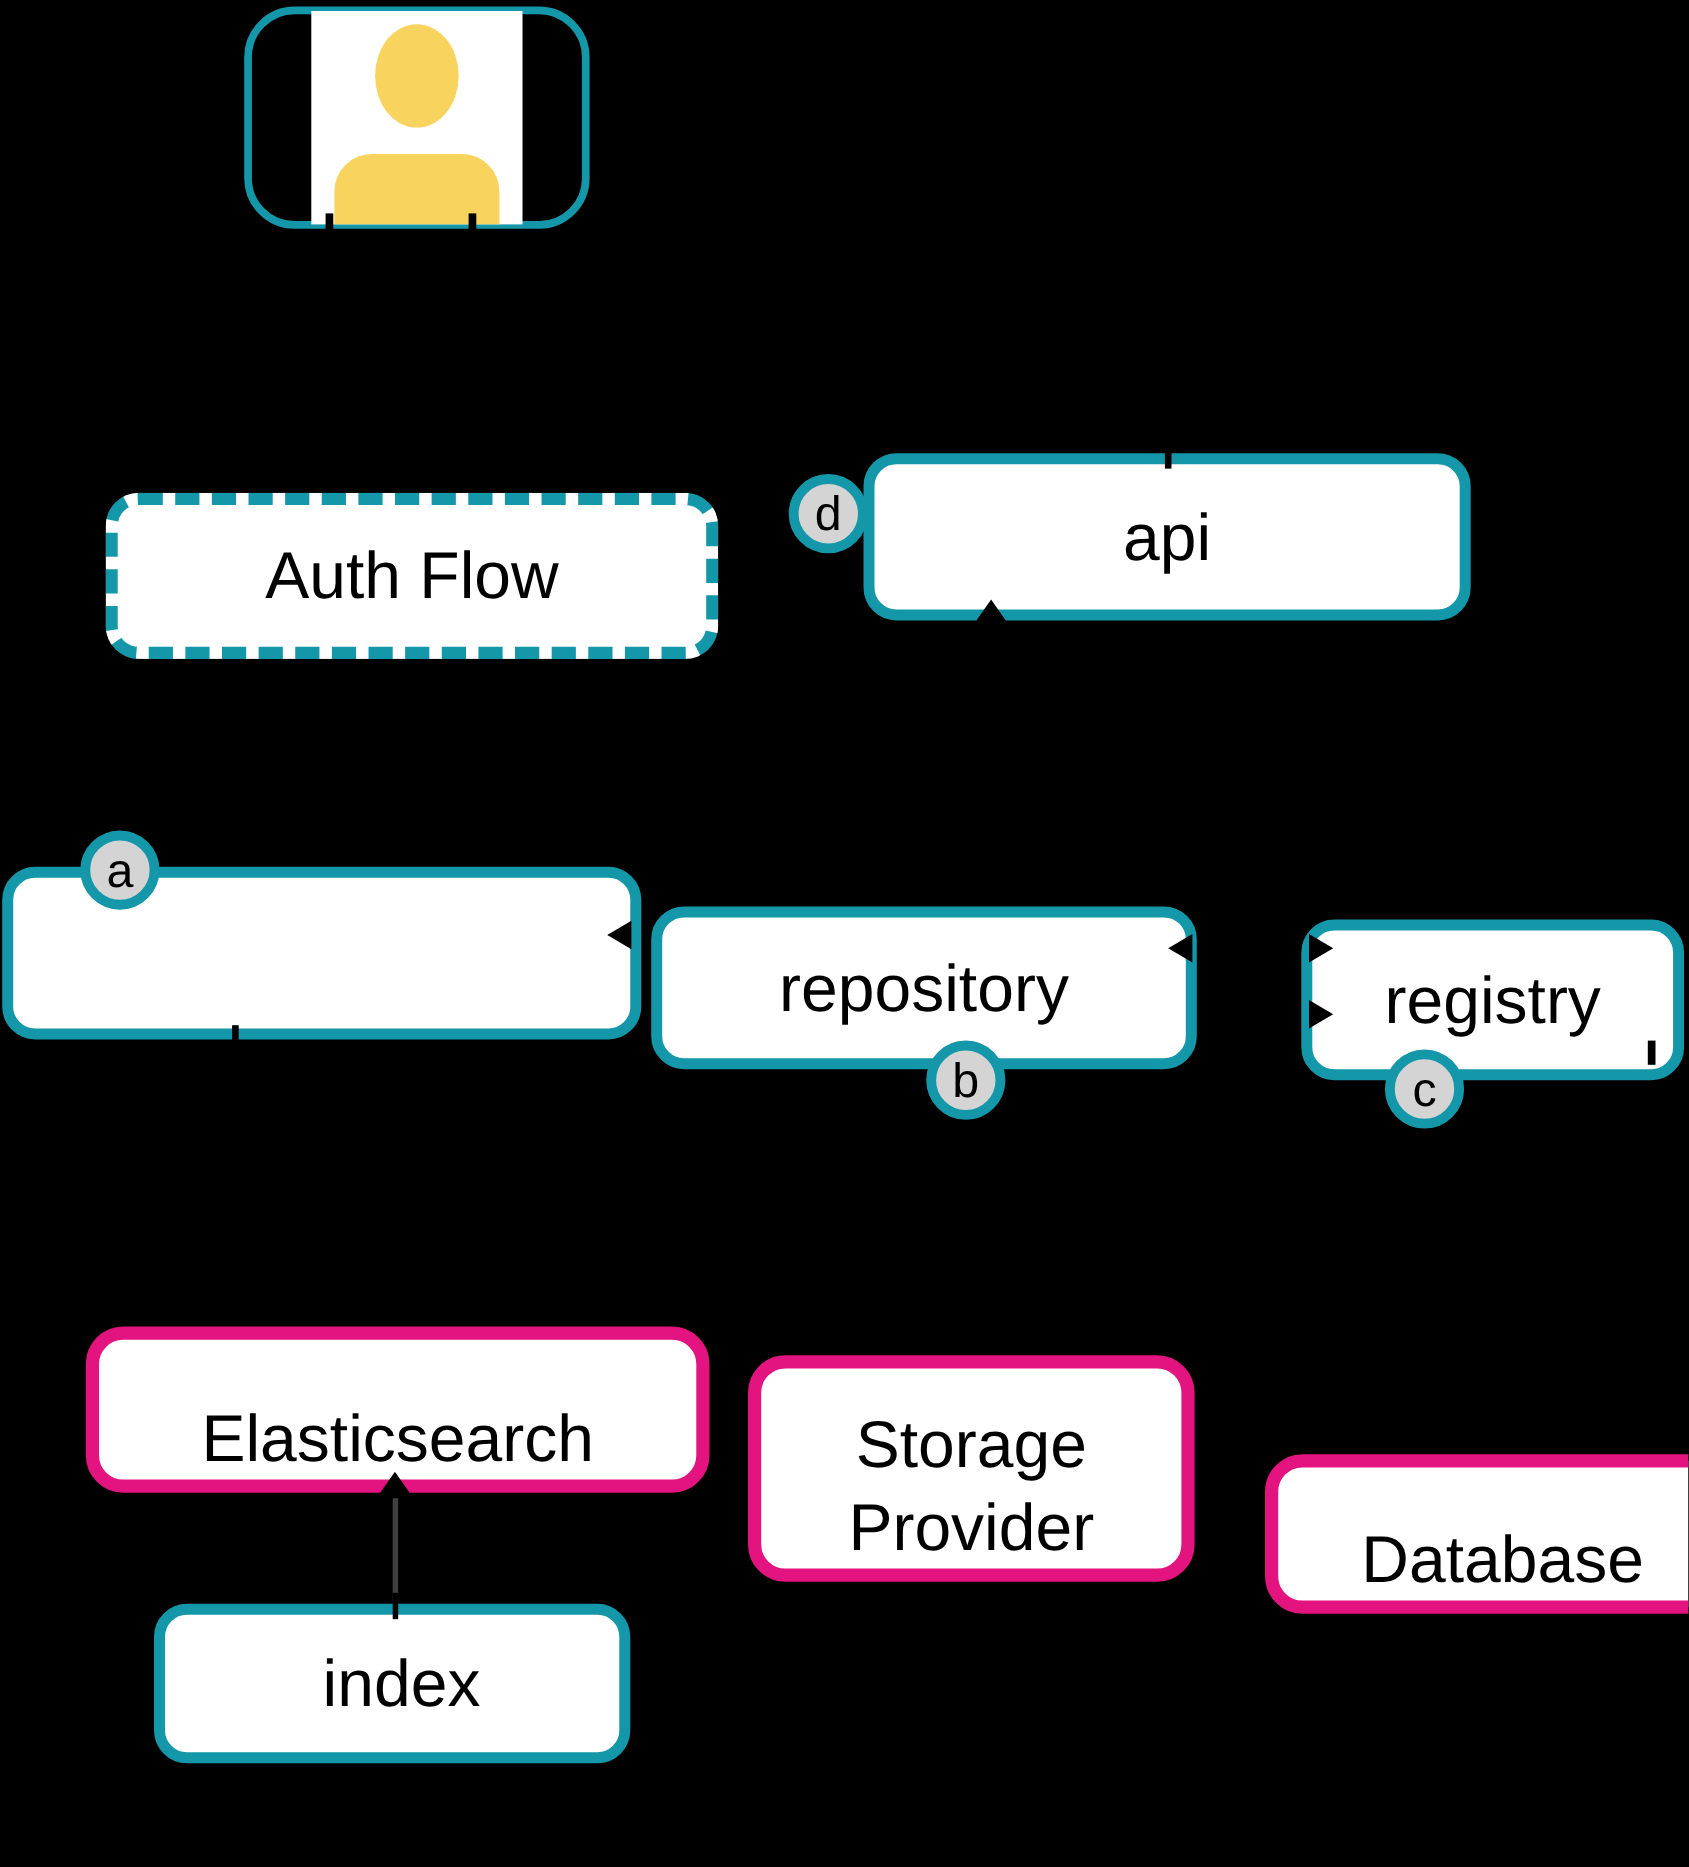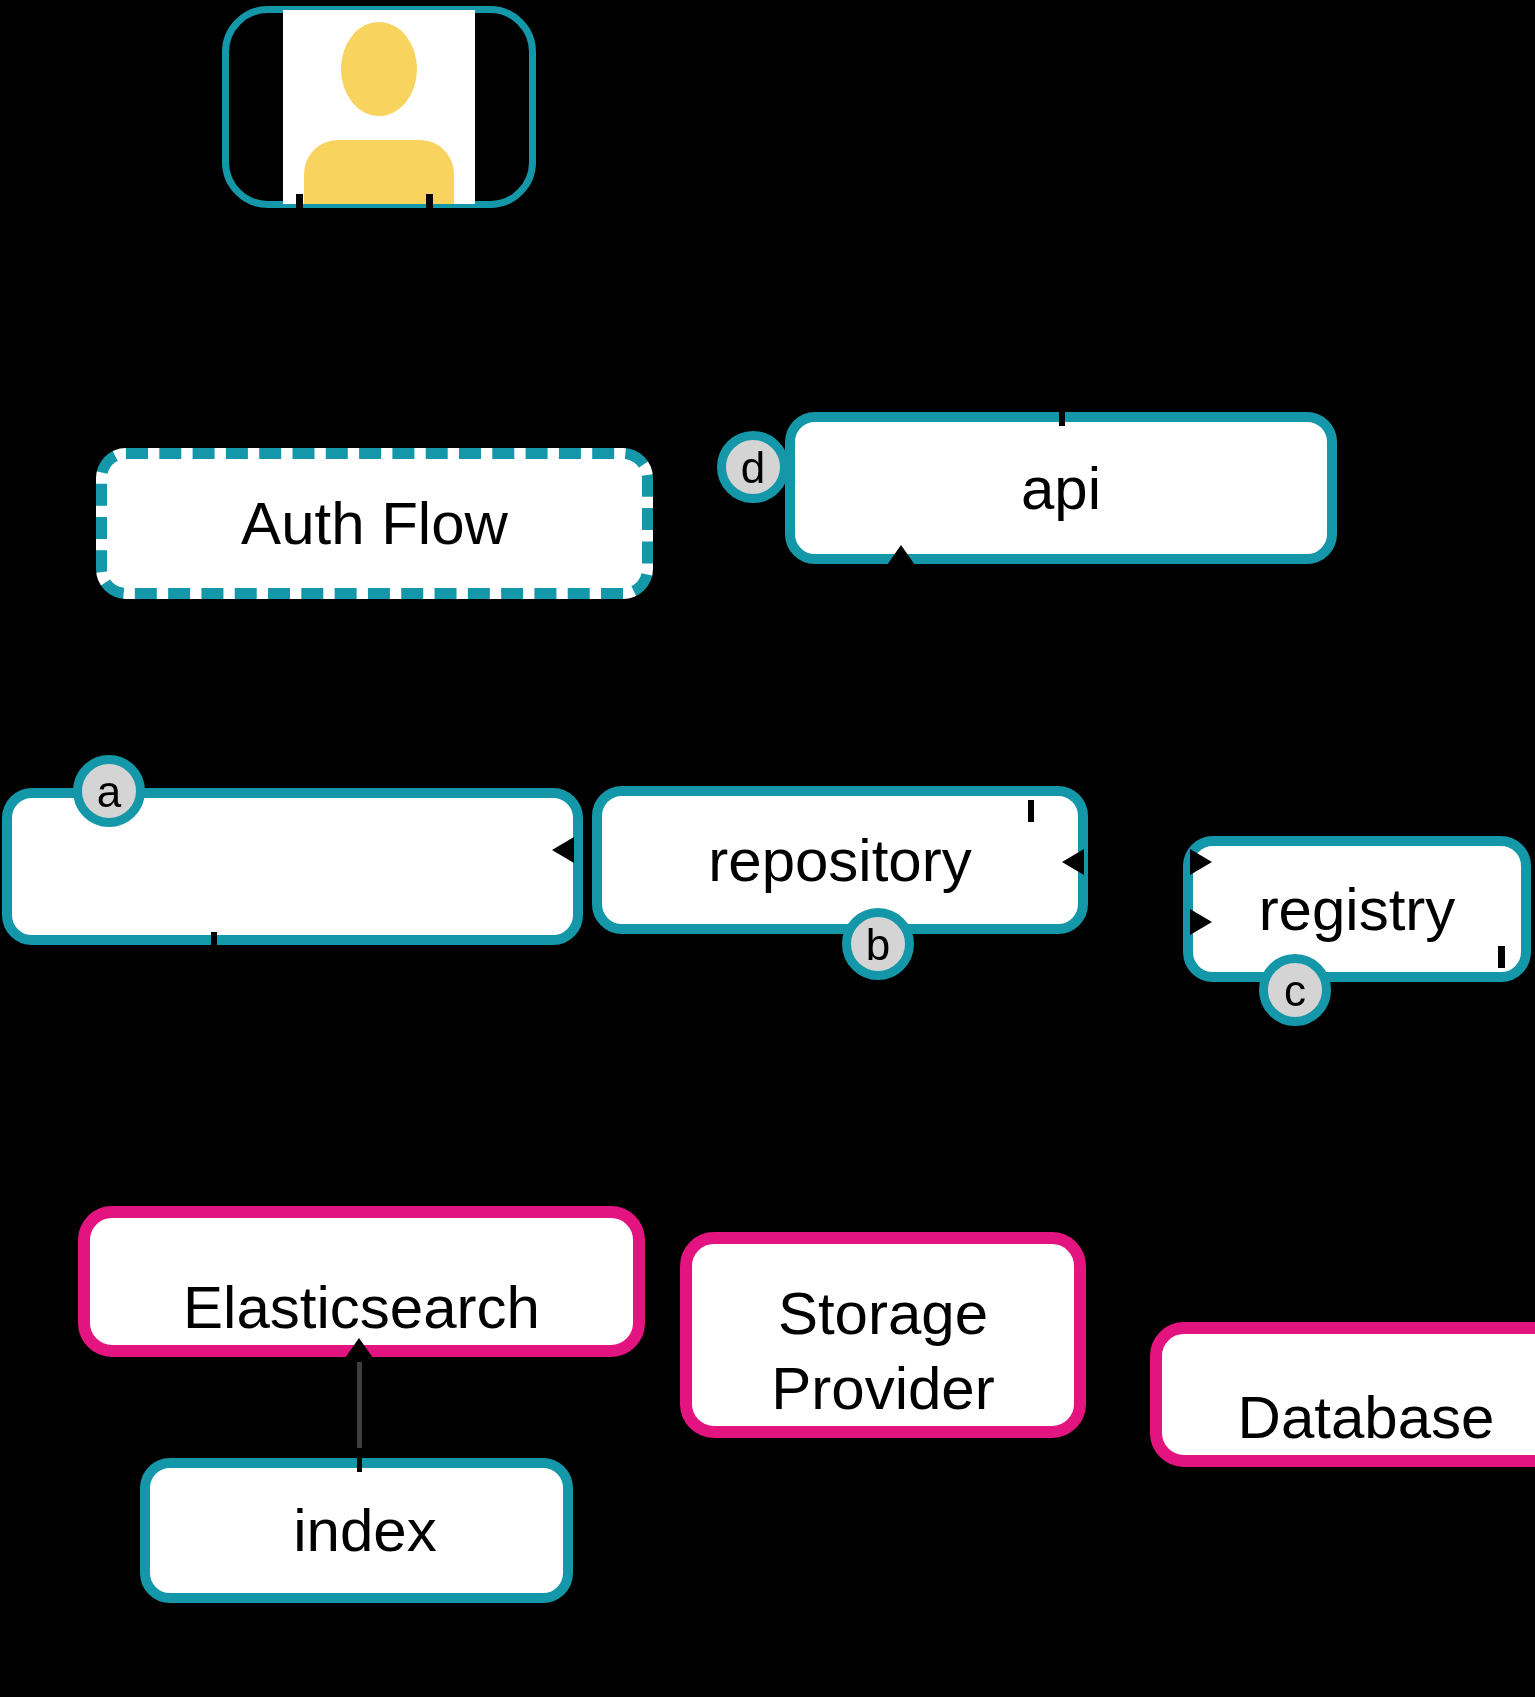--- a/index.html
+++ b/index.html
@@ -25,21 +25,21 @@
   
   .node{position:absolute;background:var(--node-fill);box-sizing:border-box;
     display:flex;align-items:center;justify-content:center;text-align:center;
     font-size:60px;line-height:1.25;color:var(--ink);}
   .teal-box{border:10px solid var(--teal);border-radius:30px;}
   .pink-box{border:12px solid var(--pink);border-radius:34px;align-items:flex-end;}
   .dashed-box{border:11px dashed var(--teal);border-radius:30px;}
   #auth-flow{left:96px;top:404px;width:557px;height:151px;margin-top:44px;}
   #api{left:785px;top:412px;width:552px;height:152px;}
   #search{left:2px;top:788px;width:581px;height:157px;}
-  #repository{left:592px;top:786px;width:496px;height:148px;}
+  #repository{left:592px;top:824px;width:496px;height:148px;}
   #registry{left:1183px;top:812px;width:348px;height:146px;margin-top:24px;}
   #elasticsearch{left:78px;top:1206px;width:567px;height:151px;}
   #storage-provider{left:680px;top:1232px;width:406px;height:206px;padding:0 6px;}
   #database{left:1150px;top:1322px;width:432px;height:145px;}
   #index{left:140px;top:1458px;width:433px;height:145px;padding-left:17px;}
   
   .badge{position:absolute;width:72px;height:72px;border-radius:50%;
     border:9px solid var(--teal);background:var(--badge-gray);box-sizing:border-box;
     display:flex;align-items:center;justify-content:center;
     font-size:44px;color:var(--ink);z-index:6;}

